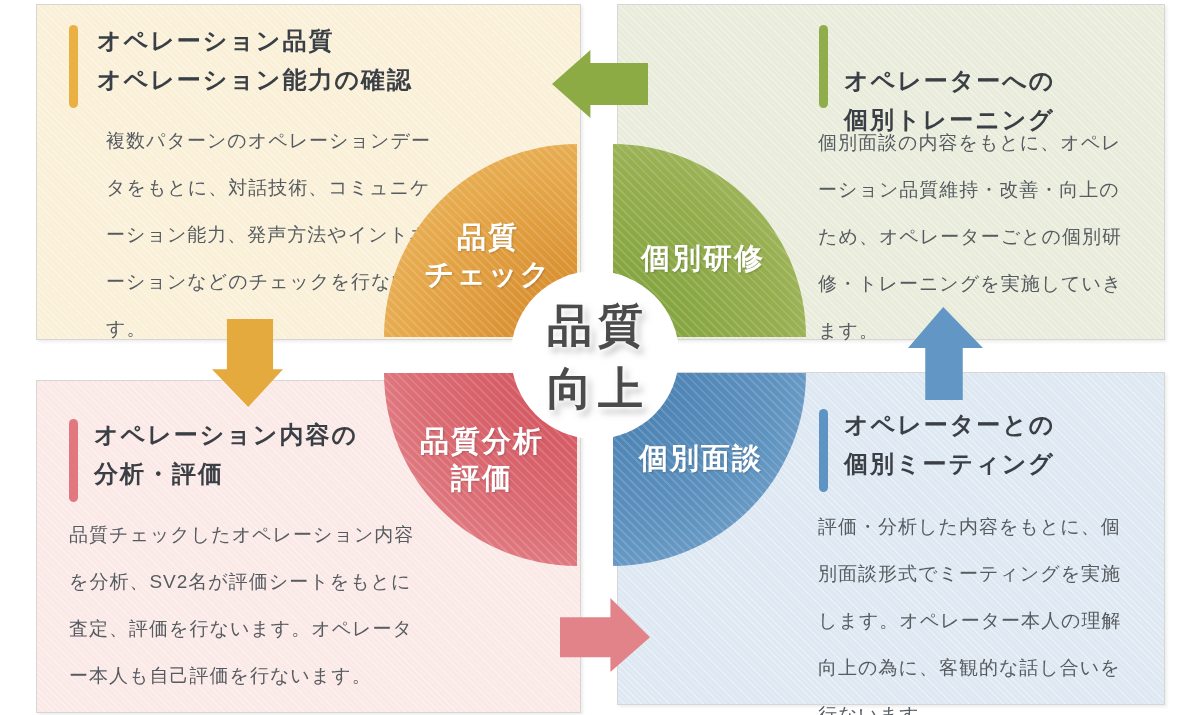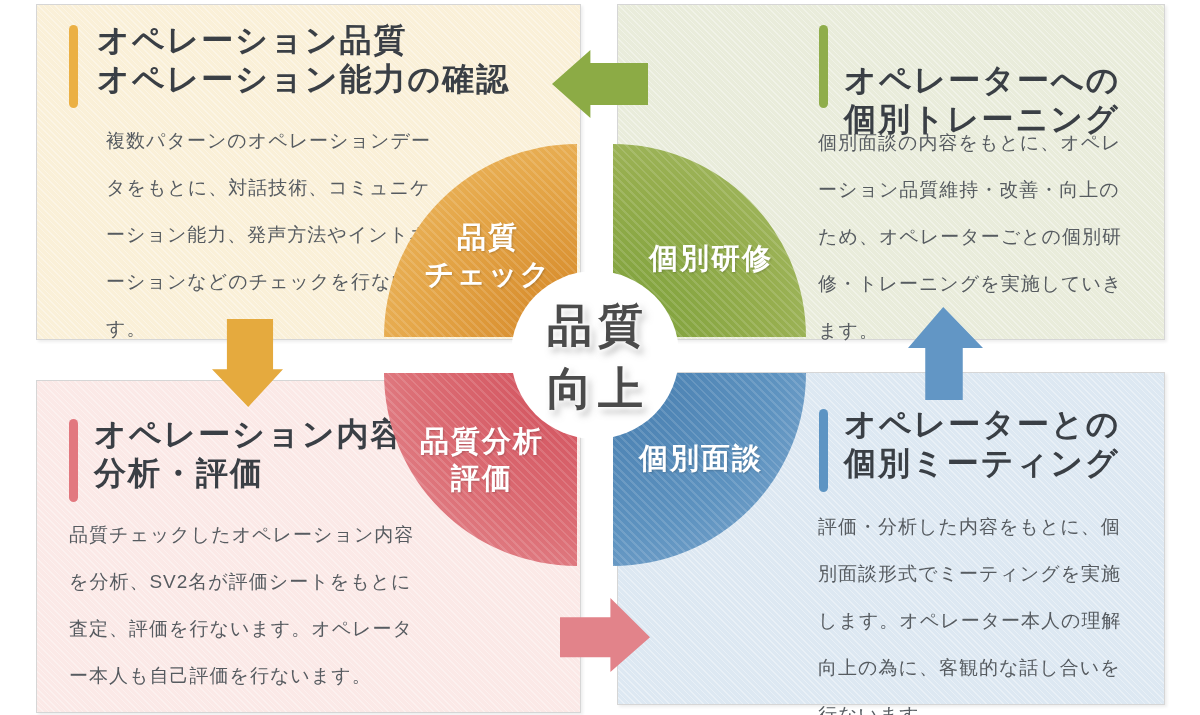--- a/index.html
+++ b/index.html
@@ -16,21 +16,21 @@
   .panel-tr{left:617px;top:4px;width:546px;height:334px;background-color:#e9ecdb;}
   .panel-bl{left:36px;top:380px;width:543px;height:331px;background-color:#fbe9e7;}
   .panel-br{left:617px;top:372px;width:546px;height:331px;background-color:#dde8f2;}
 
   .accent{position:absolute;width:9px;height:83px;border-radius:5px;}
   .panel-tl .accent{left:32px;top:20px;background:#ebb044;}
   .panel-tr .accent{left:201px;top:20px;background:#8fad4b;}
   .panel-bl .accent{left:32px;top:38px;background:#e2787f;}
   .panel-br .accent{left:201px;top:36px;background:#5d94c3;}
 
-  .heading{position:absolute;margin:0;font-size:32px;font-weight:bold;color:#3a3f45;
+  .heading{position:absolute;margin:0;font-size:24px;font-weight:bold;color:#3a3f45;
     line-height:39px;letter-spacing:2px;white-space:nowrap;}
   .heading span{display:block;}
   .panel-tl .heading{left:60px;top:16px;}
   .panel-tr .heading{left:226px;top:16px;margin-top:40px;}
   .panel-bl .heading{left:57px;top:34px;}
   .panel-br .heading{left:226px;top:32px;}
 
   .bodytext{position:absolute;margin:0;font-size:19px;color:#565b60;line-height:47px;letter-spacing:1px;}
   .panel-tl .bodytext{left:32px;top:112px;width:334px;margin-left:37px;}
   .panel-tr .bodytext{left:200px;top:114px;width:316px;}
@@ -60,21 +60,21 @@
     text-shadow:0 0 4px #fff,0 0 6px #fff,0 0 8px #fff,4px 5px 7px rgba(110,110,110,0.5);
   }
   .center-label span{display:block;}
   .seg-label{
     position:absolute;transform:translate(-50%,-50%);margin:0;text-align:center;
     color:#ffffff;font-weight:bold;font-size:29px;line-height:37px;letter-spacing:2px;
     white-space:nowrap;text-shadow:1px 1px 2px rgba(0,0,0,0.18);
   }
   .seg-label span{display:block;}
   .seg-label-tl{left:104px;top:112px;}
-  .seg-label-tr{left:319px;top:114px;margin-left:8px;}
+  .seg-label-tr{left:319px;top:114px;}
   .seg-label-bl{left:98px;top:316px;}
   .seg-label-br{left:317px;top:314px;}
 
   
   .arrow{position:absolute;}
   .arrow-left{left:552px;top:50px;width:96px;height:68px;background:#8cab45;
     clip-path:polygon(0 50%,40% 0,40% 19%,100% 19%,100% 81%,40% 81%,40% 100%);}
   .arrow-down{left:212px;top:319px;width:71px;height:88px;background:#e5aa3e;
     clip-path:polygon(21% 0,86% 0,86% 57%,100% 57%,51% 100%,0 57%,21% 57%);}
   .arrow-right{left:560px;top:598px;width:90px;height:74px;background:#e2838a;

